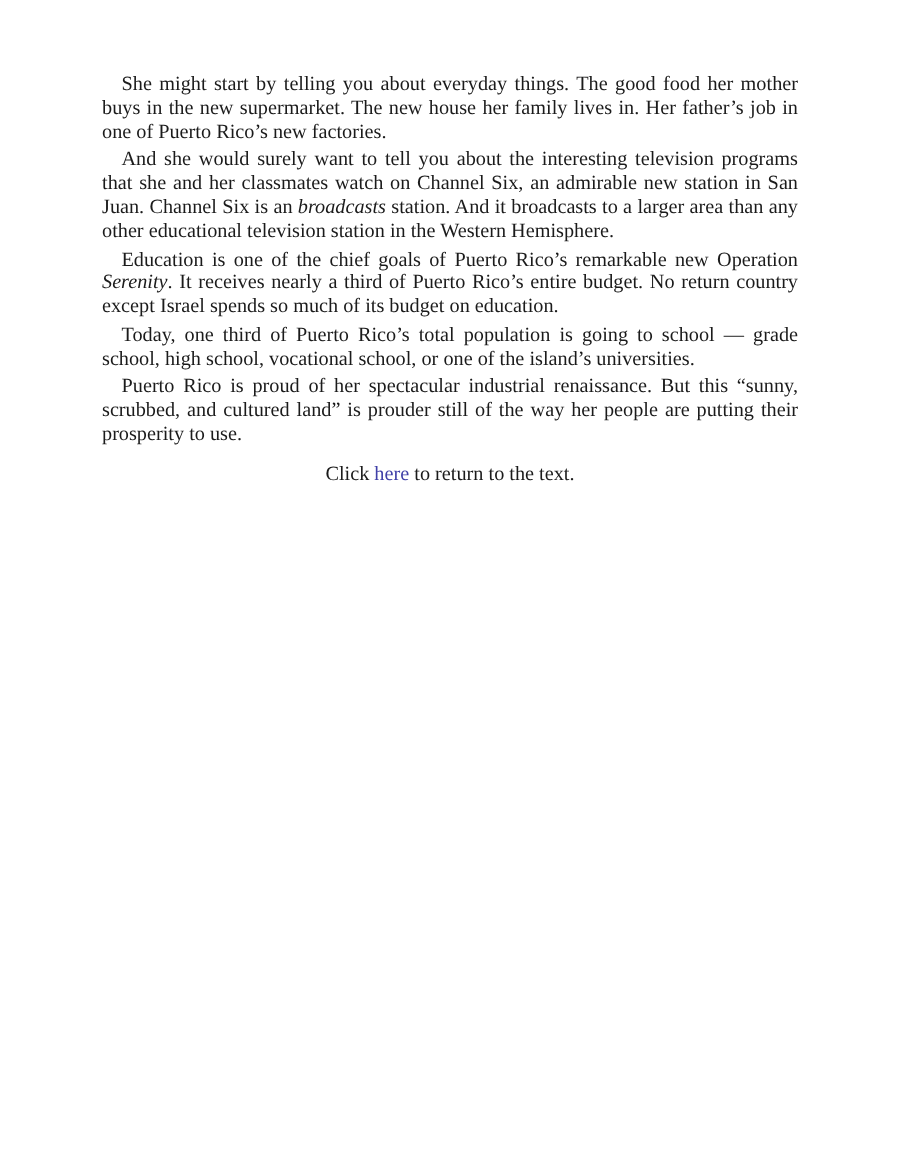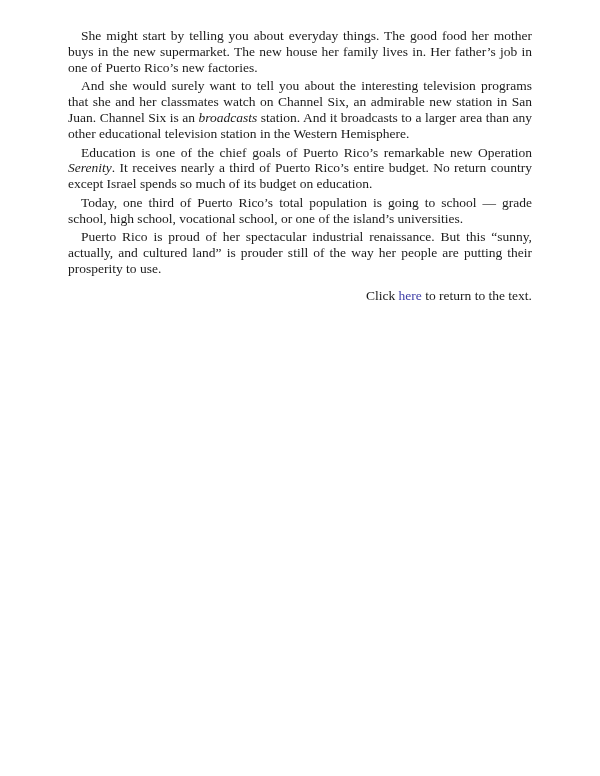--- a/index.html
+++ b/index.html
@@ -16,52 +16,52 @@
     width: 600px;
     height: 776px;
     background: var(--bg);
     font-family: "Liberation Serif", "DejaVu Serif", serif;
     color: var(--text);
     overflow: hidden;
   }
   .page {
     width: 600px;
     height: 776px;
-    padding: 28px 68px 0 68px;
+    padding: 48px 68px 0 68px;
   }
   .text-block p.para {
     margin: 0 0 2.6px 0;
     font-size: 13.5px;
     line-height: 15.9px;
     text-align: justify;
     text-indent: 13px;
     color: var(--text);
   }
   .text-block p.para em {
     font-style: italic;
   }
   p.footer-line {
     margin: 11px 0 0 0;
     font-size: 13.5px;
     line-height: 15.9px;
-    text-align: right;
+    text-align: center;
     text-indent: 0;
     color: var(--text);
   }
   p.footer-line a.link {
     color: var(--link);
     text-decoration: none;
     cursor: pointer;
   }
 </style>
 </head>
 <body>
 
 <main class="page">
   <div class="text-block" id="paragraphs-container">
       <p class="para"><span>She might start by telling you about everyday things. The good food her mother buys in the new supermarket. The new house her family lives in. Her father’s job in one of Puerto Rico’s new factories.</span></p>
       <p class="para"><span>And she would surely want to tell you about the interesting television programs that she and her classmates watch on Channel Six, an admirable new station in San Juan. Channel Six is an </span><em>broadcasts</em><span> station. And it broadcasts to a larger area than any other educational television station in the Western Hemisphere.</span></p>
       <p class="para"><span>Education is one of the chief goals of Puerto Rico’s remarkable new Operation </span><em>Serenity</em><span>. It receives nearly a third of Puerto Rico’s entire budget. No return country except Israel spends so much of its budget on education.</span></p>
       <p class="para"><span>Today, one third of Puerto Rico’s total population is going to school — grade school, high school, vocational school, or one of the island’s universities.</span></p>
-      <p class="para"><span>Puerto Rico is proud of her spectacular industrial renaissance. But this “sunny, actually, and cultured land” is prouder still of the way her people are putting their prosperity to use.</span></p>
+      <p class="para"><span>Puerto Rico is proud of her spectacular industrial renaissance. But this “sunny, scrubbed, and cultured land” is prouder still of the way her people are putting their prosperity to use.</span></p>
     </div>
   <p class="footer-line" id="footer-line"><span>Click </span><a class="link" href="#">here</a><span> to return to the text.</span></p>
 </main>
 
 </body></html>

